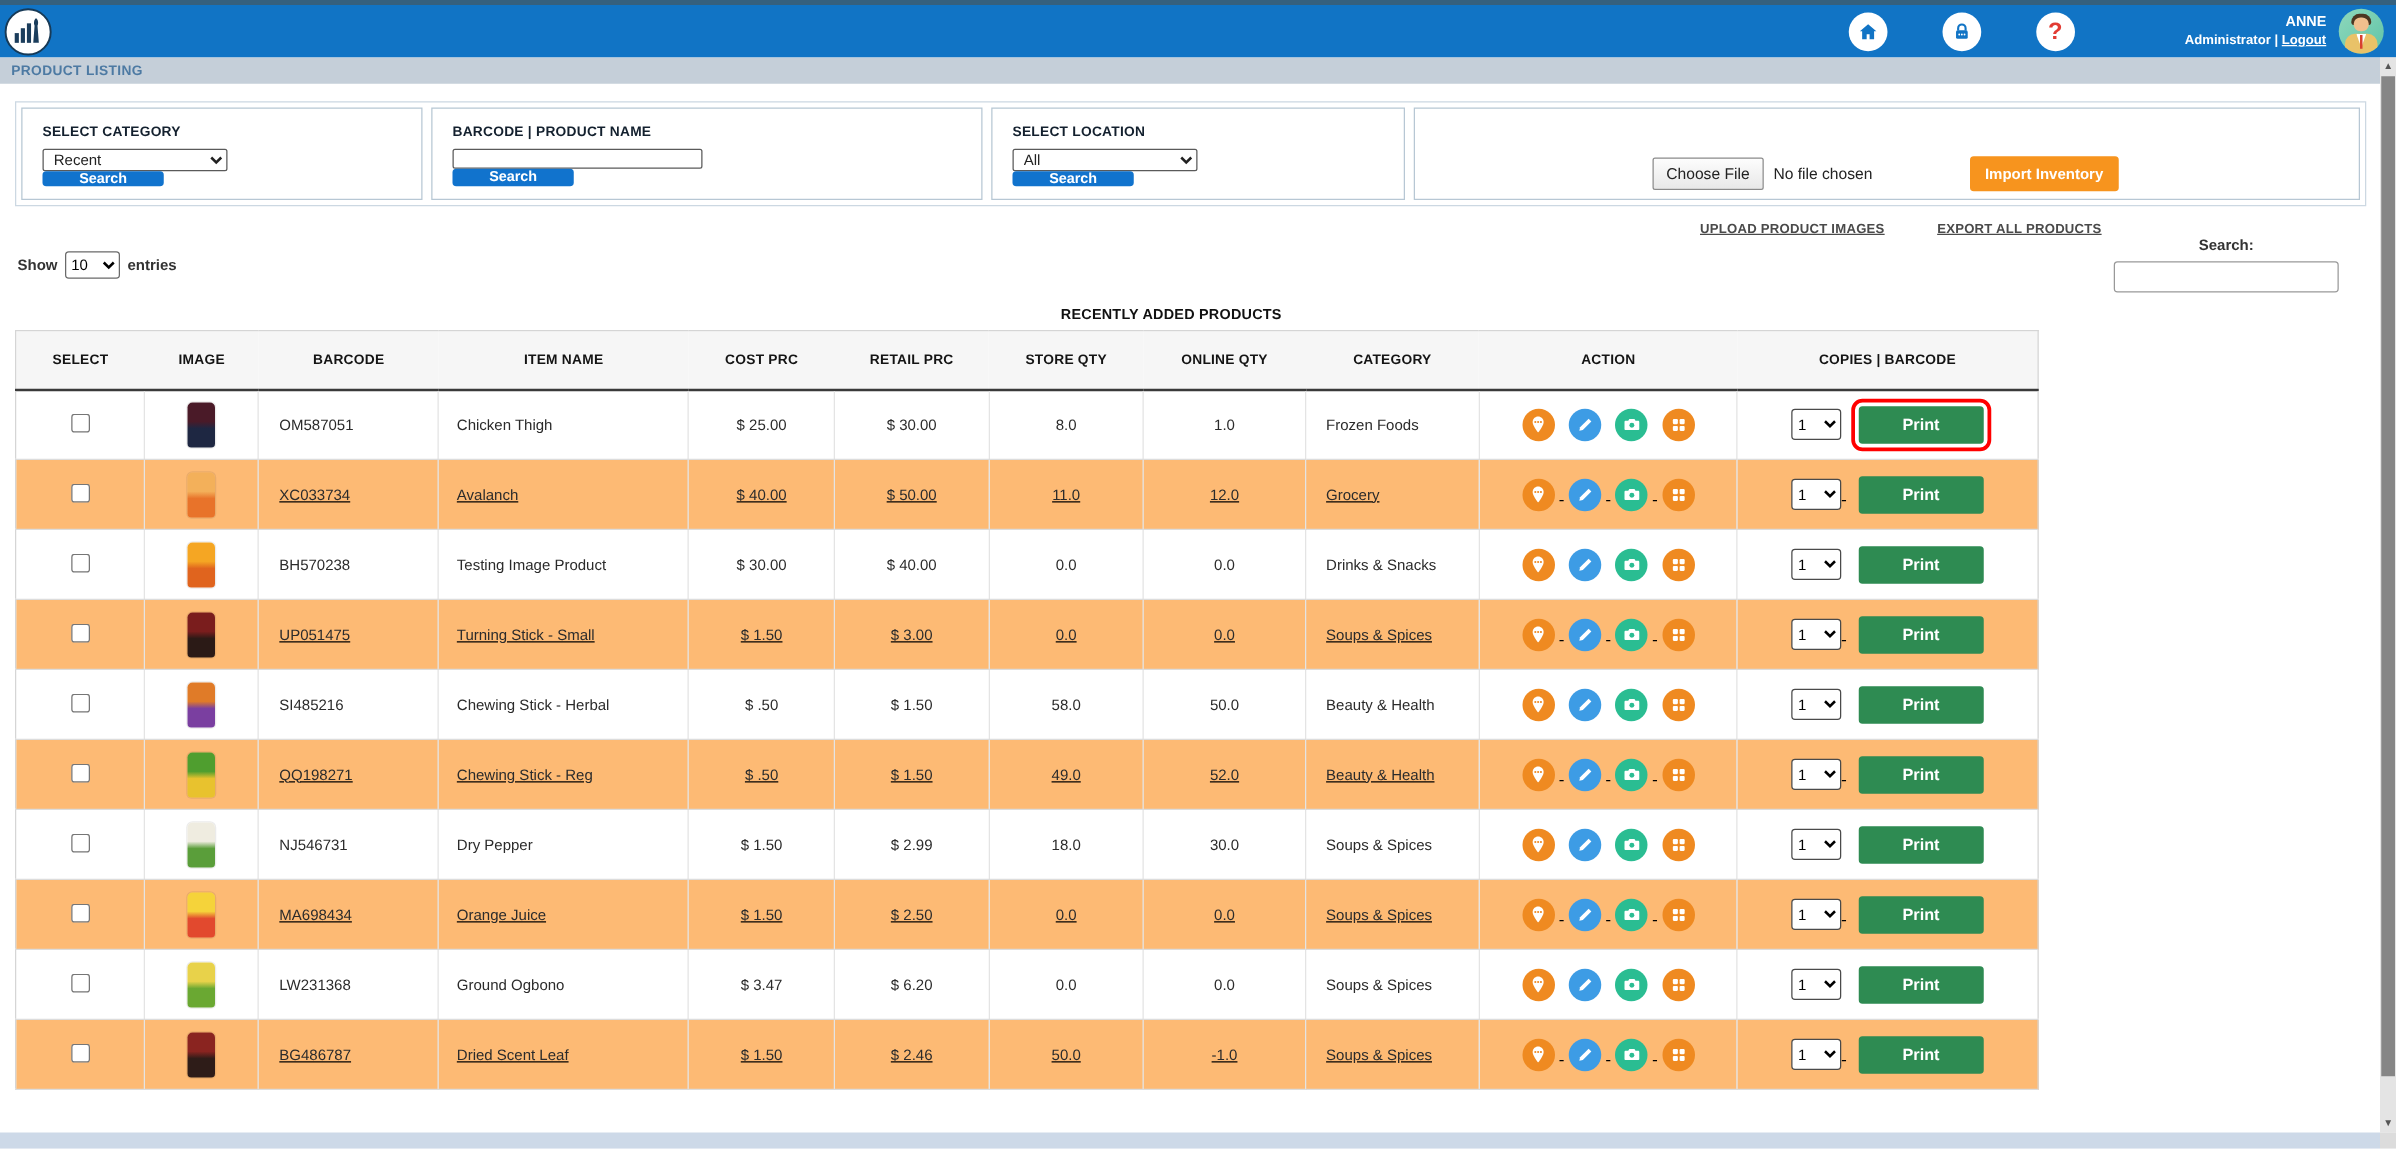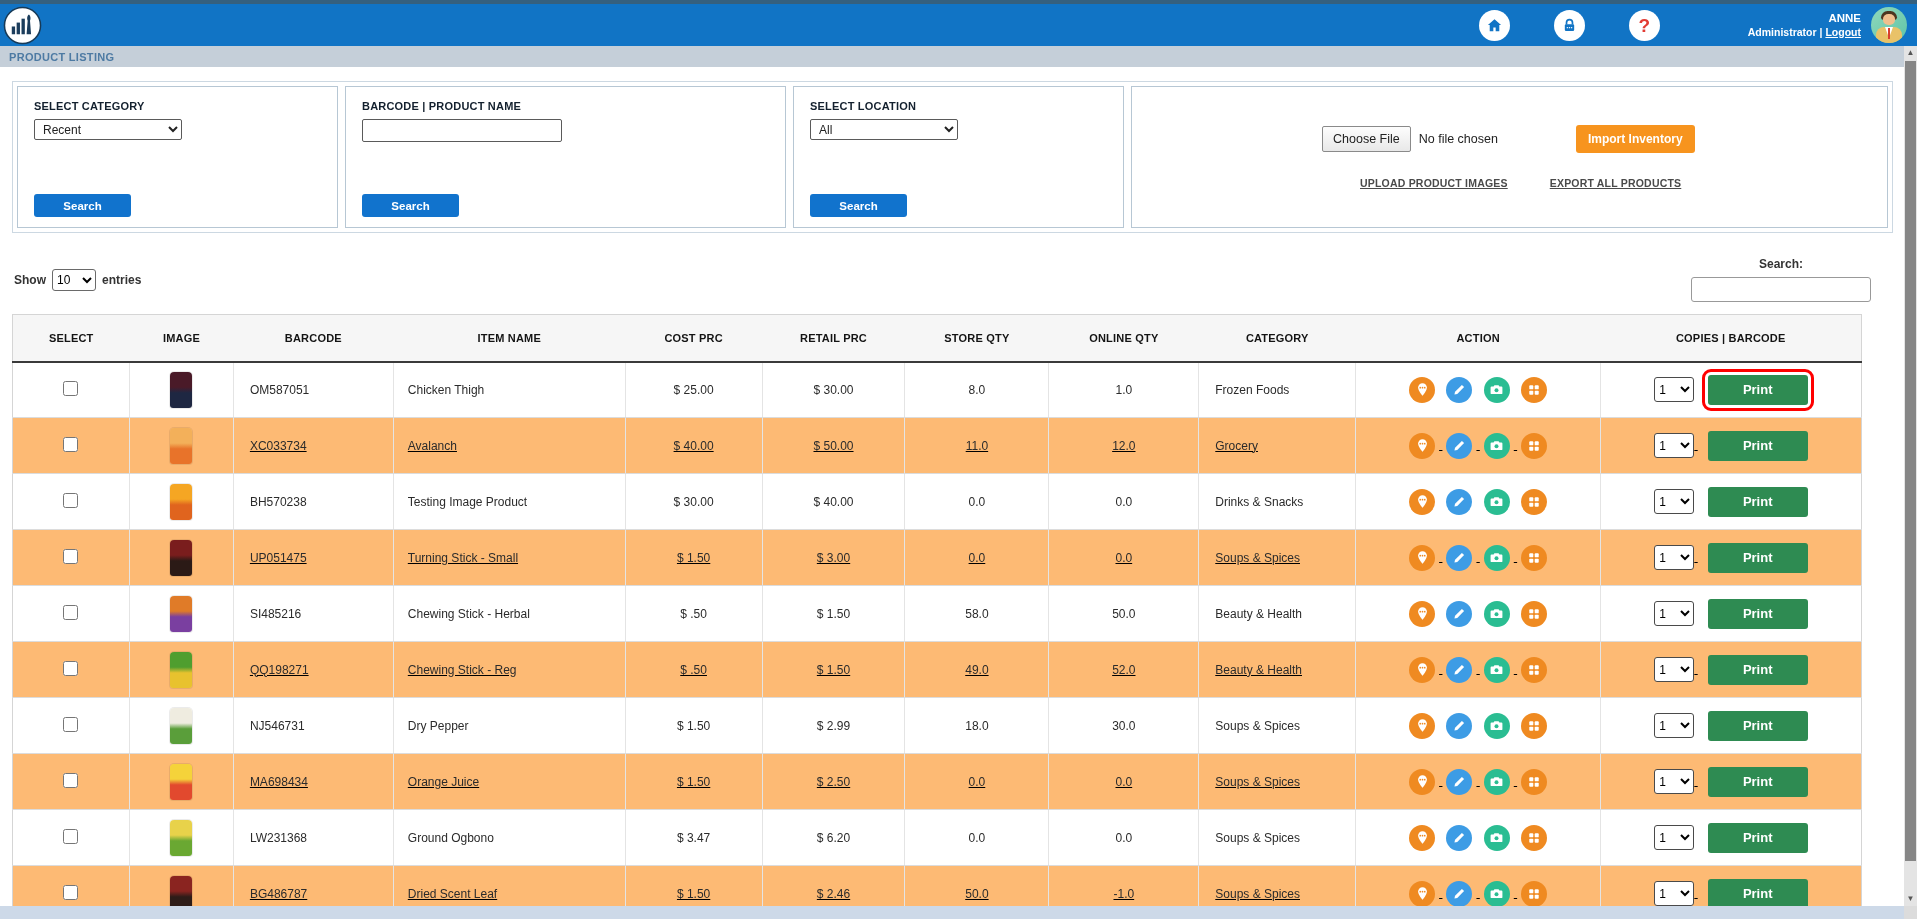--- a/index.html
+++ b/index.html
@@ -37,21 +37,21 @@
 
   
   .breadcrumb-bar{
     height:21px; background:#c5cfd9; color:#4d7aa3; font-size:11px; font-weight:bold;
     display:flex; align-items:center; padding-left:9px; letter-spacing:.3px;
   }
 
   
   .filters{
     margin:14px 24px 0 12px; border:1px solid #ccd8e2; padding:4px;
-    display:flex; gap:7px; height:152px;
+    display:flex; gap:7px; height:84px;
   }
   .fpanel{ border:1px solid #b7c7d4; background:#fff; padding:13px 16px 10px 16px;
     display:flex; flex-direction:column; }
   .fpanel.p1{ width:321px; } .fpanel.p2{ width:441px; } .fpanel.p3{ width:331px; }
   .fpanel.p4{ flex:1; padding:0; position:relative; }
   .flabel{ font-size:11px; font-weight:bold; color:#13202e; letter-spacing:.2px; margin-bottom:7px; white-space:nowrap; }
   .fselect{ width:148px; height:21px; font-size:12px; border:1px solid #5a5a5a; border-radius:2px; background:#fff; color:#222; padding-left:4px; }
   .finput{ width:200px; height:23px; font-size:12px; border:1px solid #5a5a5a; border-radius:2px; padding:0 5px; }
   .search-btn{
     margin-top:auto; width:97px; height:23px; background:#1173cd; color:#fff; border:none;
@@ -72,21 +72,21 @@
 
   
   .list-controls{ margin:24px 46px 0 14px; display:flex; align-items:center; font-size:12px; font-weight:bold; color:#333; }
   .entries-select{ width:44px; height:22px; margin:0 6px; font-size:12px; border:1px solid #6a6a6a; border-radius:3px; background:#fff; }
   .search-right{ margin-left:auto; display:flex; align-items:center; gap:6px;flex-direction:column; }
   .table-search-input{ width:180px; height:25px; border:1px solid #999; border-radius:3px; padding:0 6px; font-size:12px; }
 
   
   .table-wrap{ margin:12px 0 0 12px; width:1850px; }
   .table-title{ text-align:center; font-size:11.5px; font-weight:bold; color:#111; margin-bottom:6px; letter-spacing:.2px; }
-  table{ border-collapse:collapse; width:1850px; border:1px solid #d5d5d5; }
+  table{ border-collapse:collapse; width:1619px; border:1px solid #d5d5d5; }
   thead th{
     height:47px; background:#f6f6f6; font-size:11px; font-weight:bold; color:#141414;
     border-bottom:2px solid #3a3a3a; letter-spacing:.2px; cursor:pointer;
   }
   tbody tr{ height:56px; background:#fff; }
   tbody tr.alt{ background:#fdba74;text-decoration:underline; }
   tbody td{ border-right:1px solid #e4e4e4; border-bottom:1px solid #dcdcdc; font-size:12px; color:#2b2b2b; }
   tbody td:last-child{ border-right:none; }
   .c-select{ text-align:center; }
   .c-select input{ width:15px; height:15px; cursor:pointer; }
@@ -212,20 +212,21 @@
     <option>10</option>
   </select>
   <span>entries</span>
   <span class="search-right">
     <span>Search:</span>
     <input class="table-search-input" type="text" value="" style="">
   </span>
 </div>
 
 <div class="table-wrap">
+  <div class="table-title">RECENTLY ADDED PRODUCTS</div>
   <table>
     <colgroup>
       <col style="width:117px">
         <col style="width:104px">
         <col style="width:160px">
         <col style="width:232px">
       <col style="width:137px">
         <col style="width:143px">
         <col style="width:144px">
         <col style="width:150px">

